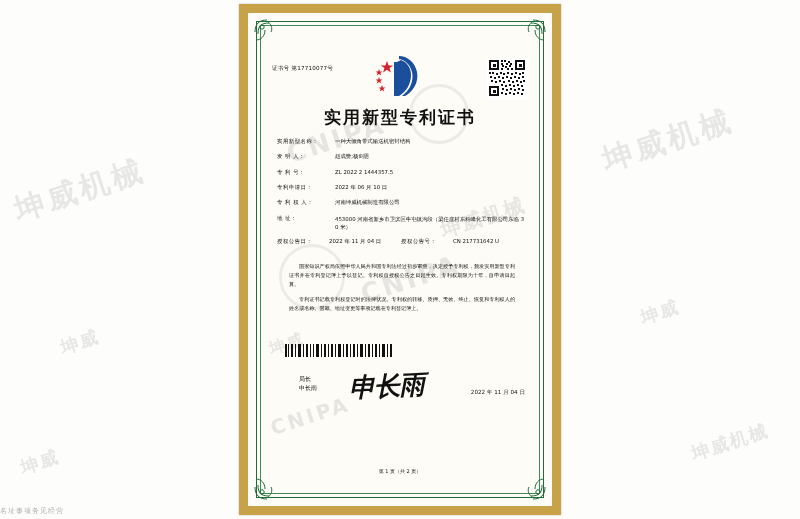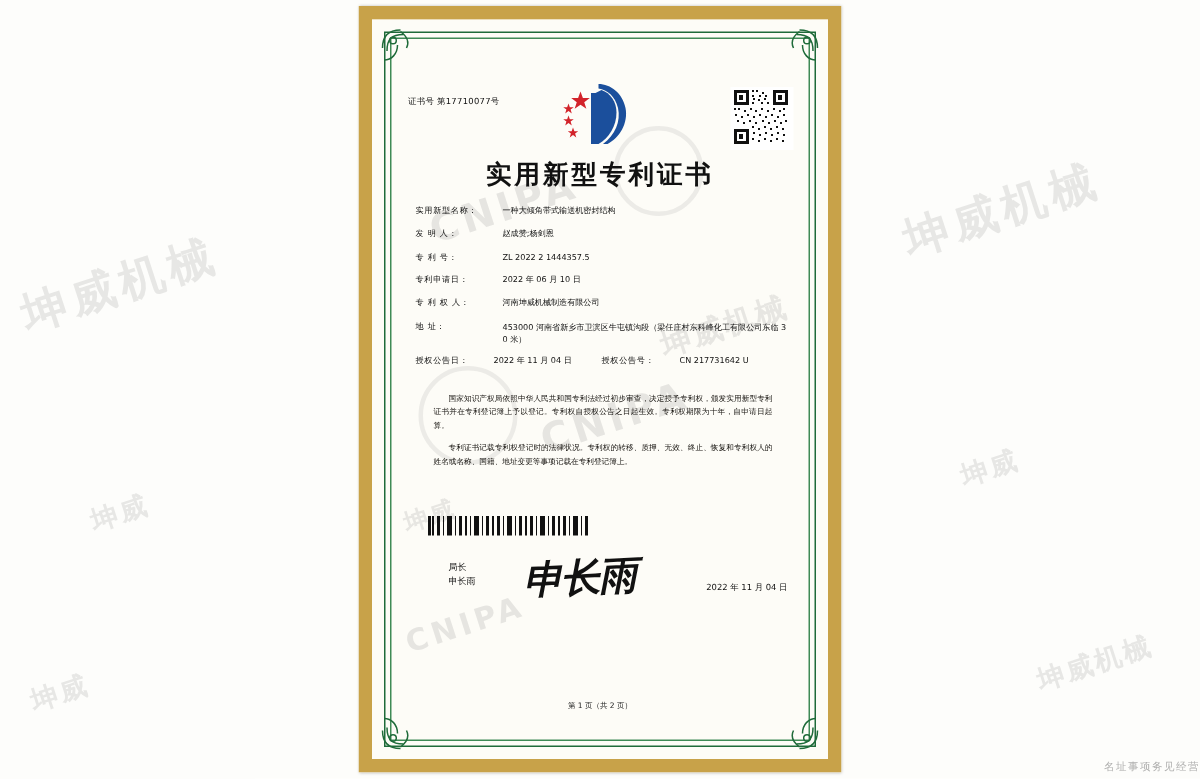--- a/index.html
+++ b/index.html
@@ -181,21 +181,21 @@
     font-size:26px;letter-spacing:3px;
   }
   .ring{
     position:absolute;
     border:3px solid rgba(140,140,140,.15);
     border-radius:50%;
     pointer-events:none;
   }
   .footer-note{
     position:absolute;left:0;right:0;bottom:3px;
-    text-align:right;
+    text-align:left;
     font-size:7px;
     color:rgba(110,110,110,.55);
     letter-spacing:1px;
   }
 </style>
 </head>
 <body>
 
 <div class="page">
 

